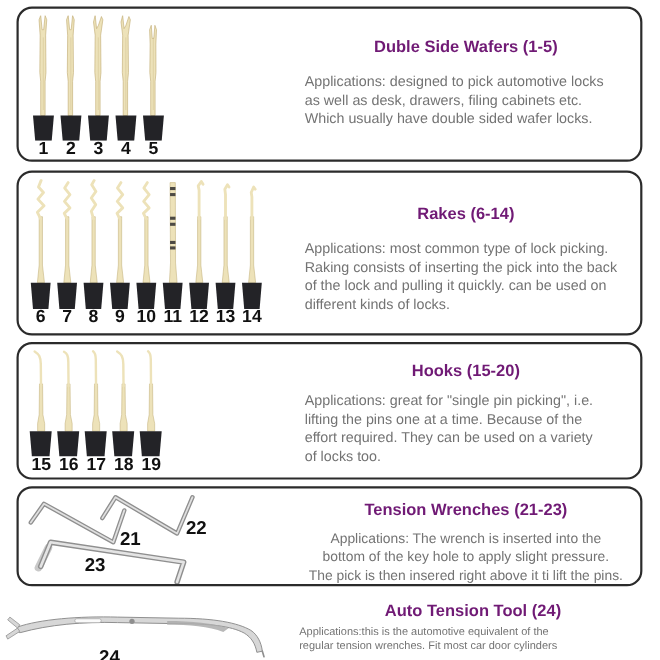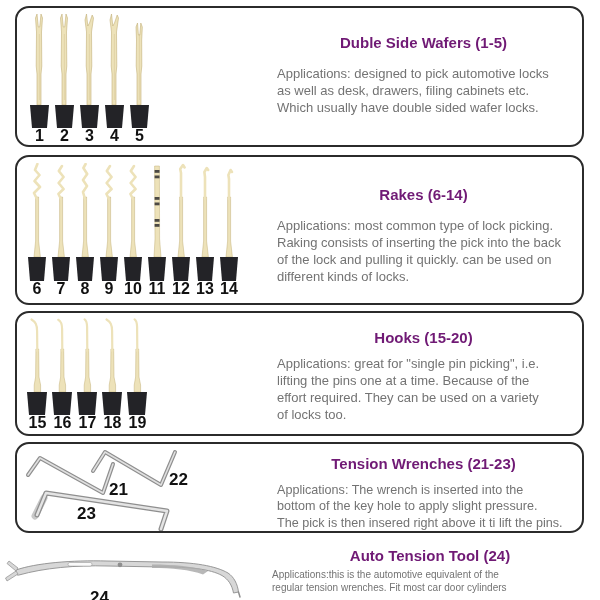--- a/index.html
+++ b/index.html
@@ -27,21 +27,21 @@
 
   .metal-label{position:absolute;font-weight:bold;font-size:17px;color:#111;}
 
   .text{flex:1;padding-left:6px;padding-right:8px;}
   .sec-title{margin:0;font-size:15px;font-weight:bold;text-align:center;color:#701a75;}
   .sec-body{margin:4px;font-size:13px;line-height:1.3;white-space:pre-line;color:#737373;}
   #box-wafers  .text{padding-top:26px;} #box-wafers  .sec-title{margin-bottom:15px;}
   #box-rakes   .text{padding-top:29px;} #box-rakes   .sec-title{margin-bottom:15px;}
   #box-hooks   .text{padding-top:16px;} #box-hooks   .sec-title{margin-bottom:10px;}
   #box-wrenches .text{padding-top:11px;} #box-wrenches .sec-title{margin-bottom:10px;}
-  #box-wrenches .sec-body{font-size:12.6px;}
+  #box-wrenches .sec-body{font-size:12.6px;text-align:center;}
   #sec-auto .text{padding-top:9px;padding-left:8px;}
   #sec-auto .sec-title{margin-bottom:3px;}
   #sec-auto .sec-body{font-size:10px;}
   #sec-auto .tools{width:260px;}
   svg{display:block;}
 </style>
 </head>
 <body>
 
 <div class="page">

